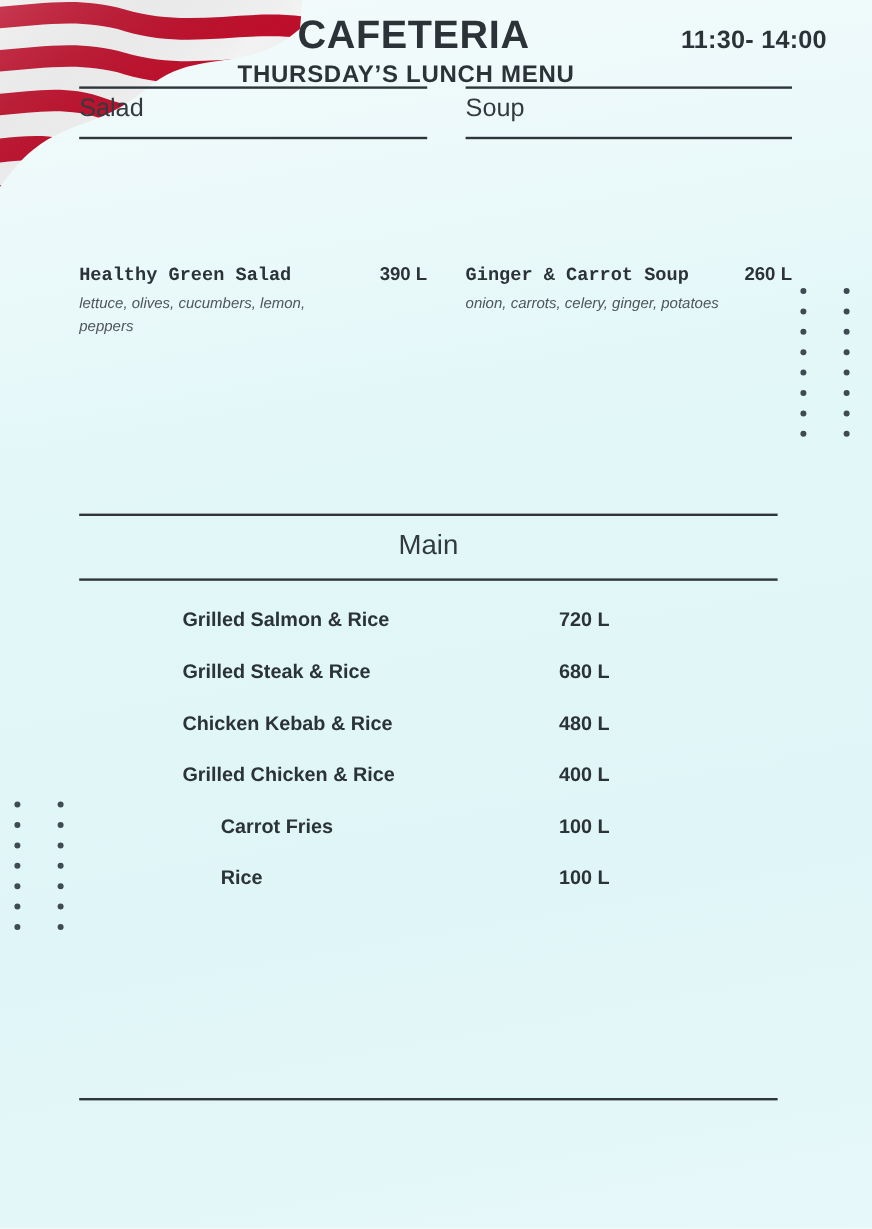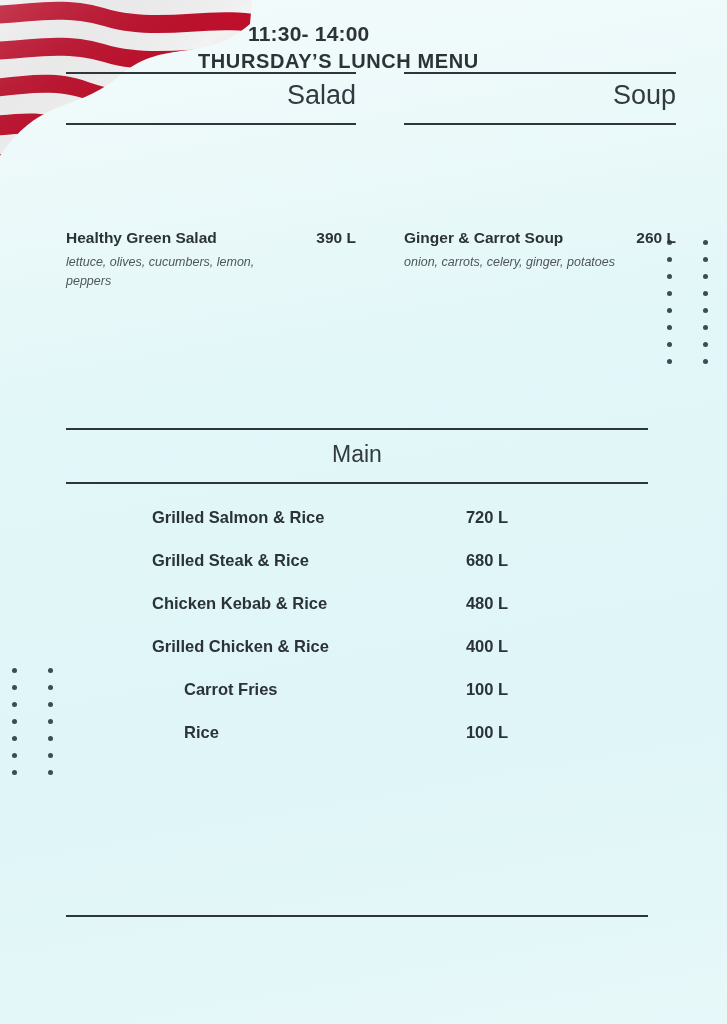--- a/index.html
+++ b/index.html
@@ -87,45 +87,46 @@
 
   
   .cols {
     position: absolute;
     top: 72px;
     left: 0;
     width: 727px;
     display: flex;
   }
   .col-left { width: 290px; margin-left: 66px; }
-  .col-right { width: 272px; margin-left: 48px; }
+  .col-right { width: 272px; margin-left: 32px; }
 
   .sec-head {
-    text-align: right;
-    font-size: 27px;
+    text-align: left;
+    font-size: 21px;
     color: #323a40;
     padding-bottom: 8px;
     border-top: 2px solid #2e363b;
     border-bottom: 2px solid #2e363b;
     line-height: 1.45;
     padding-top: 2px;
   }
 
   
   .items { margin-top: 104px; }
   .item {
     display: flex;
     align-items: baseline;
     margin-bottom: 4px;
   }
   .item-name {
     font-size: 15.5px;
     font-weight: bold;
     color: #2b3338;
     flex: 1 1 auto;
+    font-family: Liberation Mono, monospace;
   }
   .item-price {
     font-size: 15.5px;
     font-weight: bold;
     color: #2b3338;
     white-space: nowrap;
     text-align: right;
   }
   .item-desc {
     font-size: 12.5px;
@@ -217,20 +218,21 @@
           <path d="M-24,168 C20,192 54,162 96,186 C138,210 170,188 214,206 L208,228 C168,210 138,232 96,208 C54,184 20,214 -24,190 Z" fill="#c8102e"></path>
           <path d="M-30,208 C6,232 34,206 70,228 C106,250 130,232 166,248 L158,268 C126,252 106,272 70,250 C34,228 6,254 -30,230 Z" fill="#c8102e"></path>
         </g>
         <rect x="0" y="0" width="300" height="250" fill="url(#shade)"></rect>
       </g>
     </svg>
   </div>
 
   <div class="header">
     <div class="title-row">
+      <div class="main-title">CAFETERIA</div>
       <div class="hours">11:30- 14:00</div>
     </div>
     <div class="subtitle">THURSDAY’S LUNCH MENU</div>
   </div>
 
   <div class="dots dots-right">
     <span></span>
       <span></span>
       <span></span>
       <span></span>

